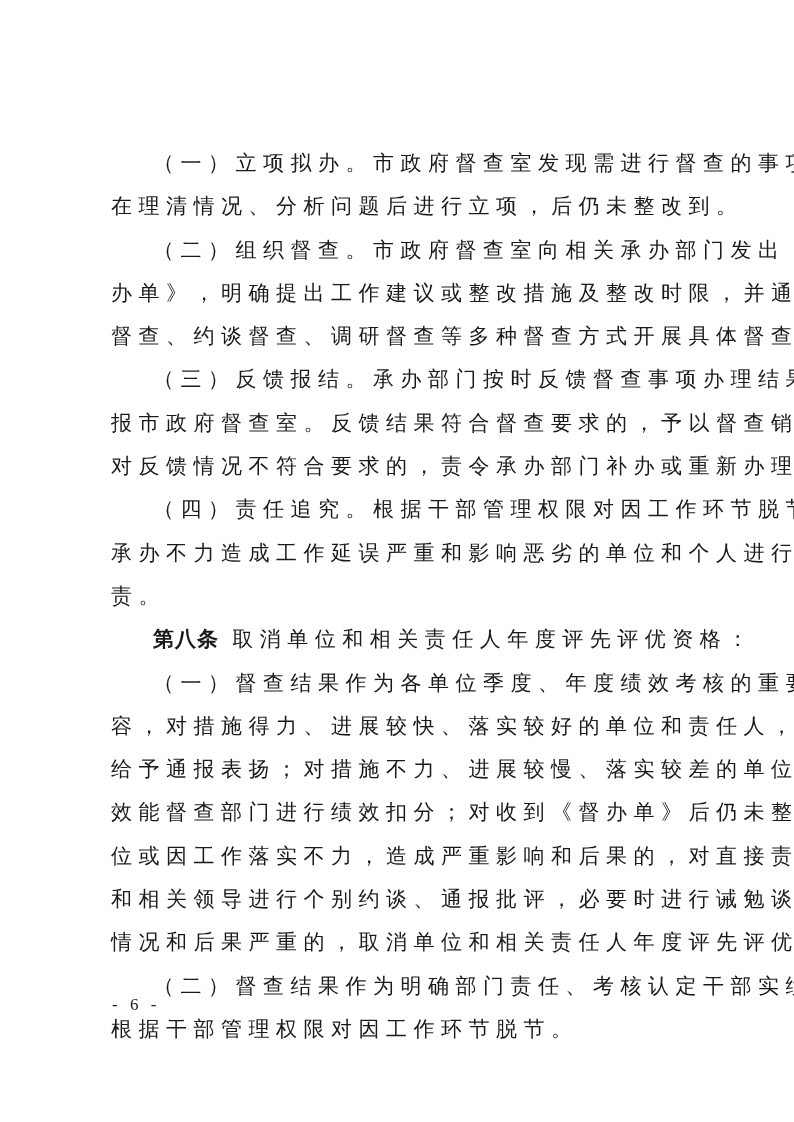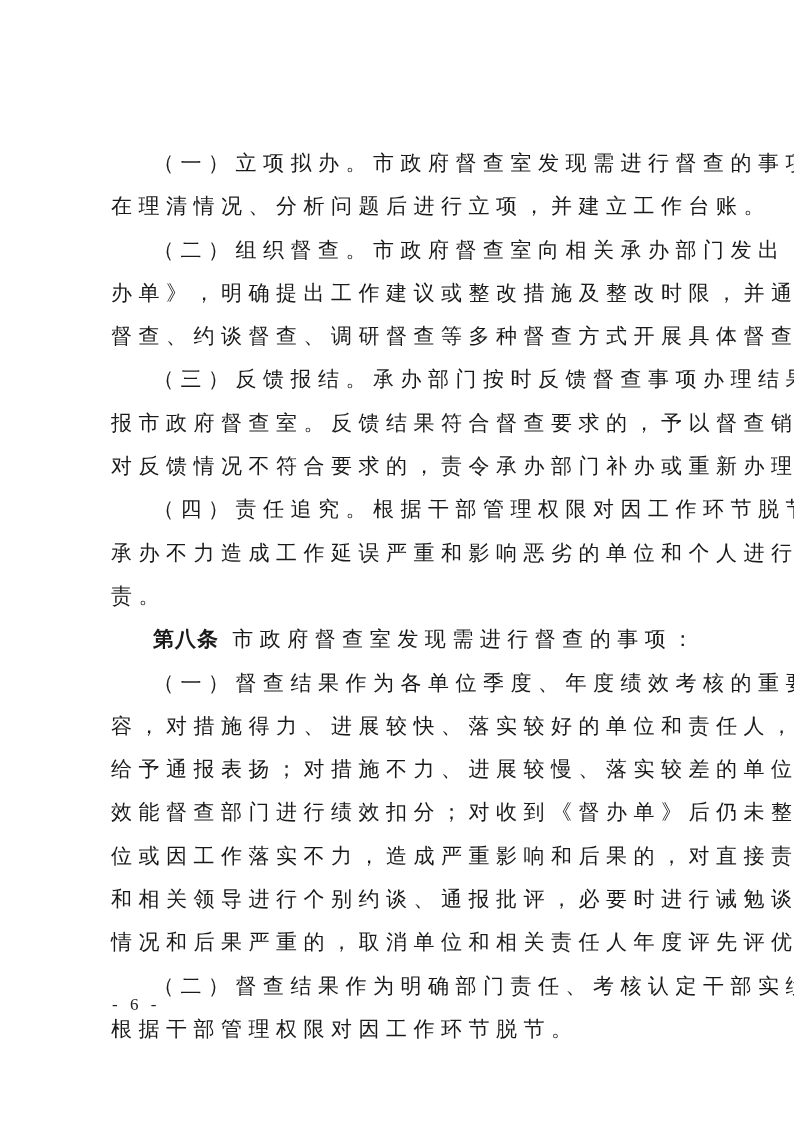--- a/index.html
+++ b/index.html
@@ -48,21 +48,21 @@
       color: #222;
     }
   </style>
 </head>
 <body>
 
 <div class="page">
 
   <div>
     <div class="line indent">（一）立项拟办。市政府督查室发现需进行督查的事项，</div>
-    <div class="line">在理清情况、分析问题后进行立项，并建立工作台账。</div>
+    <div class="line">在理清情况、分析问题后进行立项，后仍未整改到。</div>
   </div>
 
   <div>
     <div class="line indent">（二）组织督查。市政府督查室向相关承办部门发出《督</div>
     <div class="line">办单》，明确提出工作建议或整改措施及整改时限，并通过专项</div>
     <div class="line">督查、约谈督查、调研督查等多种督查方式开展具体督查工作。</div>
   </div>
 
   <div>
     <div class="line indent">（三）反馈报结。承办部门按时反馈督查事项办理结果，</div>
@@ -70,21 +70,21 @@
     <div class="line">对反馈情况不符合要求的，责令承办部门补办或重新办理。</div>
   </div>
 
   <div>
     <div class="line indent">（四）责任追究。根据干部管理权限对因工作环节脱节、</div>
     <div class="line">承办不力造成工作延误严重和影响恶劣的单位和个人进行问</div>
     <div class="line">责。</div>
   </div>
 
   <div>
-    <div class="line indent"><span class="bold">第八条</span><span> 市政府督查室发现需进行督查的事项：</span></div>
+    <div class="line indent"><span class="bold">第八条</span><span> 取消单位和相关责任人年度评先评优资格：</span></div>
   </div>
 
   <div>
     <div class="line indent">（一）督查结果作为各单位季度、年度绩效考核的重要内</div>
     <div class="line">容，对措施得力、进展较快、落实较好的单位和责任人，及时</div>
     <div class="line">给予通报表扬；对措施不力、进展较慢、落实较差的单位移送</div>
     <div class="line">效能督查部门进行绩效扣分；对收到《督办单》后仍未整改到</div>
     <div class="line">位或因工作落实不力，造成严重影响和后果的，对直接责任人</div>
     <div class="line">和相关领导进行个别约谈、通报批评，必要时进行诫勉谈话；</div>
     <div class="line">情况和后果严重的，取消单位和相关责任人年度评先评优资格。</div>

